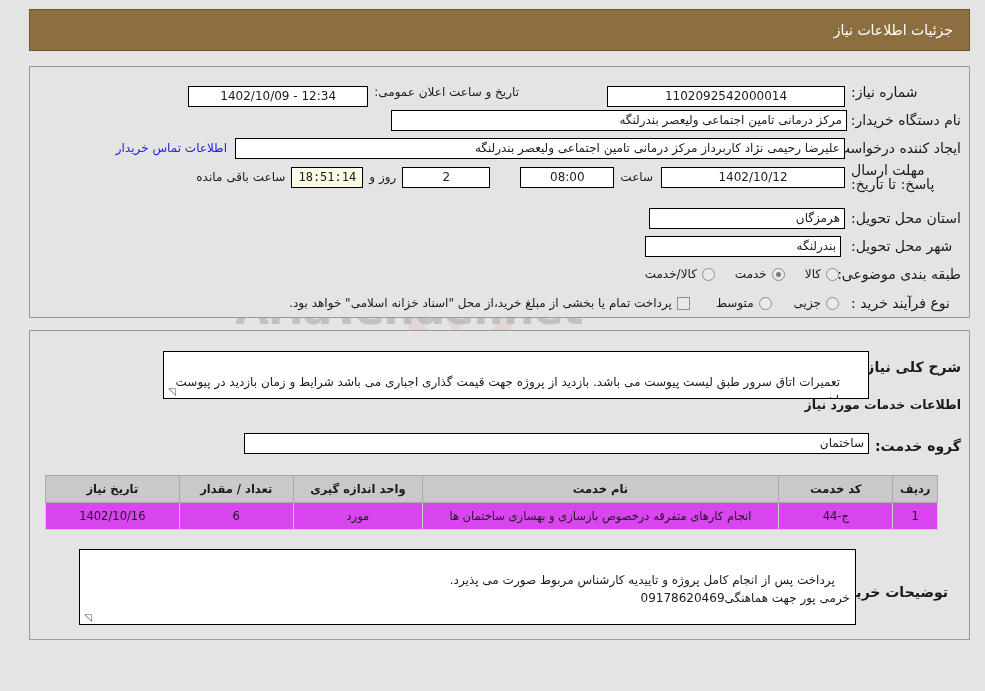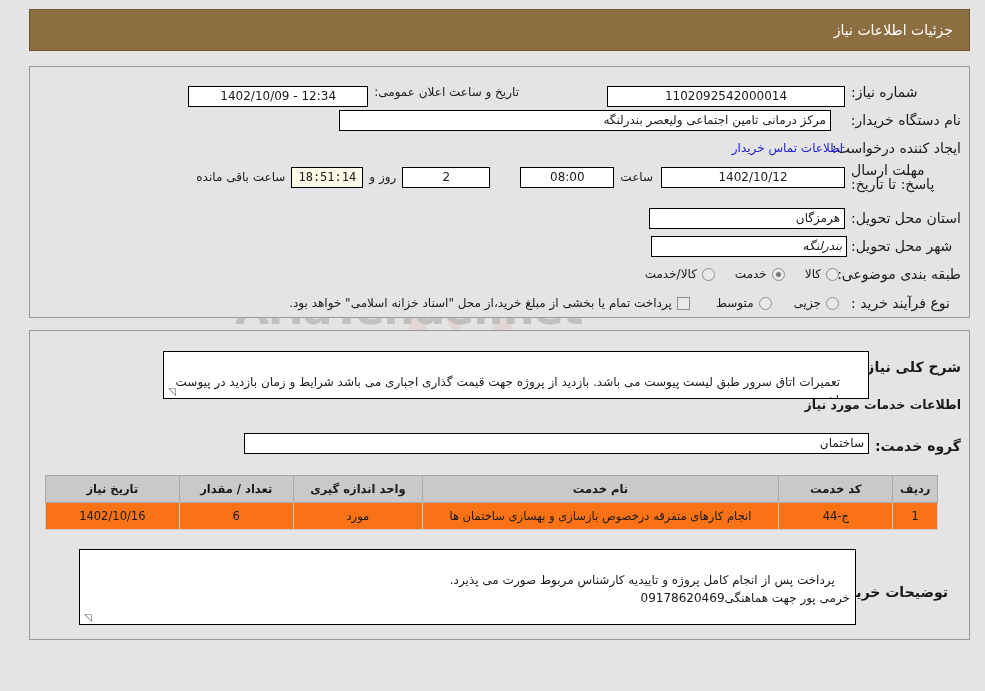--- a/index.html
+++ b/index.html
@@ -215,21 +215,21 @@
     font-weight: bold;
     height: 26px;
     text-align: center;
     padding: 0 4px;
   }
   #svc-table td {
     border: 1px solid #cdcdcd;
     height: 26px;
     text-align: center;
     padding: 0 4px;
-    background: #f97316;
+    background: #d946ef;
     color: #1a1a1a;
   }
   #svc-table td.name { text-align: center; }
 
   
   .btnbar {
     position: absolute;
     left: 0; top: 650px;
     width: 985px;
     display: flex;
@@ -276,25 +276,26 @@
 
     <div class="row" style="right:8px; top:14px;">
       <div class="lbl" style="width:110px;">شماره نیاز:</div>
       <div class="fld ltr" style="width:238px; margin-right:6px;">1102092542000014</div>
       <div class="plain" style="margin-right:88px;">تاریخ و ساعت اعلان عمومی:</div>
       <div class="fld ltr" style="width:180px; margin-right:6px;">1402/10/09 - 12:34</div>
     </div>
 
     <div class="row" style="right:8px; top:42px;">
       <div class="lbl" style="width:110px;">نام دستگاه خریدار:</div>
-      <div class="fld" style="width:492px; margin-right:20px;">مرکز درمانی تامین اجتماعی ولیعصر بندرلنگه</div>
+      <div class="fld" style="width:456px; margin-right:4px;">مرکز درمانی تامین اجتماعی ولیعصر بندرلنگه</div>
     </div>
 
     <div class="row" style="right:8px; top:70px;">
       <div class="lbl" style="width:110px;">ایجاد کننده درخواست:</div>
+      <div class="fld" style="width:610px; margin-right:6px;">علیرضا رحیمی نژاد کاربرداز مرکز درمانی تامین اجتماعی ولیعصر بندرلنگه</div>
       <div class="link" style="margin-right:8px;">اطلاعات تماس خریدار</div>
     </div>
 
     <div class="row" style="right:8px; top:99px;">
       <div class="lbl" style="width:110px; line-height:14px; white-space:normal;">مهلت ارسال پاسخ: تا تاریخ:</div>
       <div class="fld ctr" style="width:184px; margin-right:6px;">1402/10/12</div>
       <div class="plain" style="margin-right:8px;">ساعت</div>
       <div class="fld ctr" style="width:94px; margin-right:6px;">08:00</div>
       <div class="fld ctr" style="width:88px; margin-right:30px;">2</div>
       <div class="plain" style="margin-right:6px;">روز و</div>
@@ -302,21 +303,21 @@
       <div class="plain" style="margin-right:6px;">ساعت باقی مانده</div>
     </div>
 
     <div class="row" style="right:8px; top:140px;">
       <div class="lbl" style="width:110px;">استان محل تحویل:</div>
       <div class="fld" style="width:196px; margin-right:6px;">هرمزگان</div>
     </div>
 
     <div class="row" style="right:8px; top:168px;">
       <div class="lbl" style="width:110px;">شهر محل تحویل:</div>
-      <div class="fld" style="width:196px; margin-right:4px;font-style:italic;">بندرلنگه</div>
+      <div class="fld" style="width:196px; margin-right:10px;">بندرلنگه</div>
     </div>
 
     <div class="row" style="right:8px; top:196px;">
       <div class="lbl" style="width:110px;">طبقه بندی موضوعی:</div>
       <div class="opt" style="margin-right:12px;">
         <span class="radio"></span>
         <span class="otxt">کالا</span>
       </div>
       <div class="opt" style="margin-right:20px;">
         <span class="radio checked"></span>

